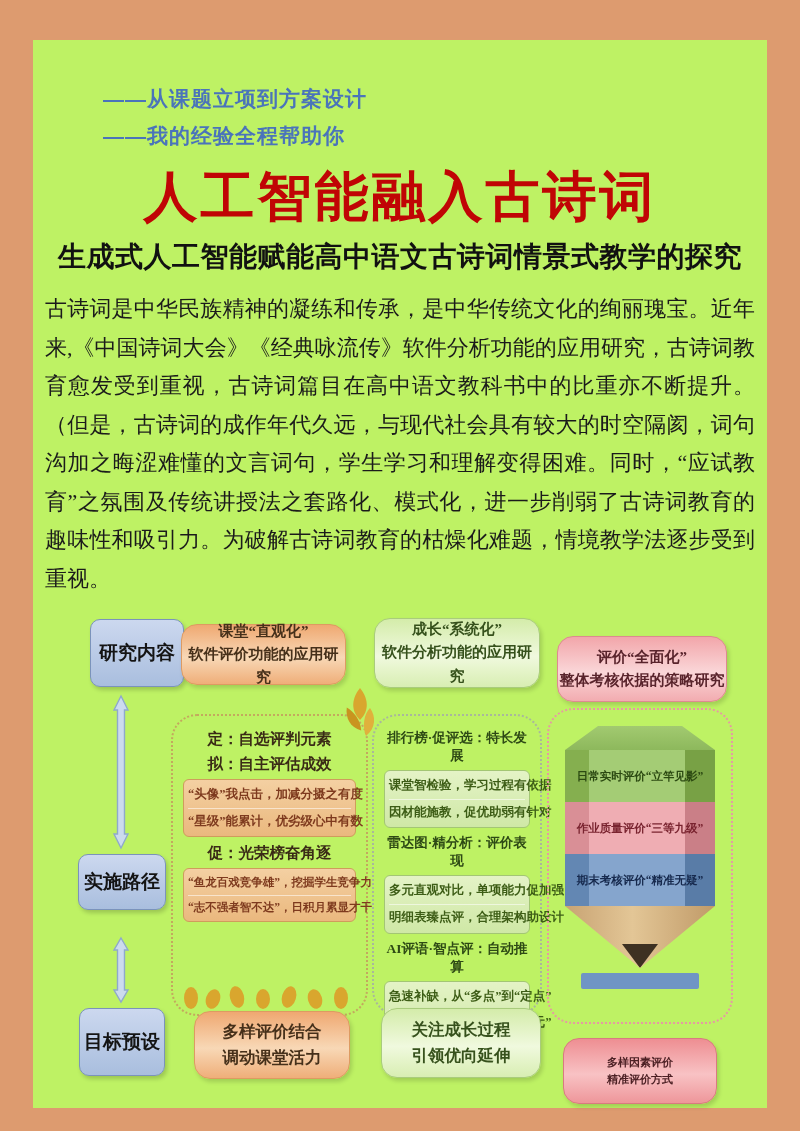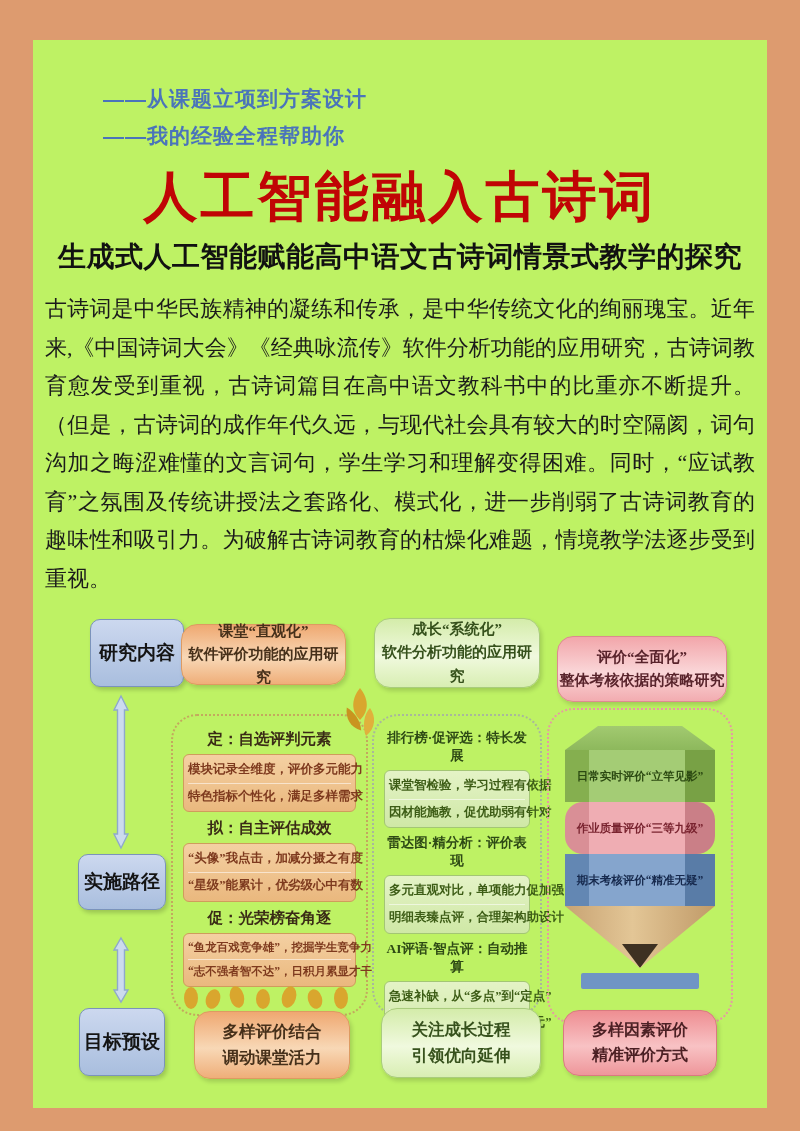--- a/index.html
+++ b/index.html
@@ -22,41 +22,41 @@
   .label-box { background:linear-gradient(180deg,#ccd8ef 0%,#a9bede 100%); border:1.5px solid #7b93bb; border-radius:10px;
     display:flex; align-items:center; justify-content:center; font-size:19px; font-weight:bold; color:#141414;
     box-shadow:2px 3px 4px rgba(0,0,0,0.18); }
 
   .round-box { border-radius:16px; display:flex; flex-direction:column; align-items:center; justify-content:center;
     font-weight:bold; text-align:center; box-shadow:2px 3px 4px rgba(0,0,0,0.15); }
   .round-box .l1,.round-box .l2 { line-height:1.55; }
   .box-orange { background:linear-gradient(180deg,#efa871 0%,#f8d8b6 55%,#efae79 100%); border:1px solid #dd9b62; color:#46301a; font-size:15px; }
   .box-green  { background:linear-gradient(180deg,#d4ecaa 0%,#f0f9de 55%,#d8eeb2 100%); border:1px solid #a9cc7c; color:#36511c; font-size:15px; }
   .box-pink   { background:linear-gradient(180deg,#f2a6aa 0%,#fad6d8 55%,#f2acb0 100%); border:1px solid #dd8a90; color:#59242c; font-size:15px; }
-  .box-pink2  { background:linear-gradient(180deg,#ee8e92 0%,#f8c2c4 55%,#ee969a 100%); border:1px solid #d97a80; color:#4c2024; font-size:16px; }
+  .box-pink2  { background:linear-gradient(180deg,#ee8e92 0%,#f8c2c4 55%,#ee969a 100%); border:1px solid #d97a80; color:#4c2024; font-size:11px;margin-top:28px; }
 
   .group { border-radius:26px; padding:10px 8px; }
   .group-mid   { border:2px dotted #c3a95e; }
   .group-grn   { border:2px dotted #a9b89b; }
   .group-pnk   { border:2px dotted #e59ba2; }
 
   .sub-header { text-align:center; font-weight:900; }
   .mid .sub-header { color:#3a2b16; font-size:15.5px; margin:3px 0 4px 0; }
   .grn .sub-header { color:#2e4a15; font-size:13.5px; margin:3px 0 5px 0; }
   .item-box { border-radius:6px; padding:2px 4px; margin:0 2px 6px 2px; text-align:center; font-weight:bold; }
   .mid .item-box { background:linear-gradient(180deg,#f4d0a2 0%,#eab87e 100%); border:1px solid #cf9c5c; color:#7e3a1e; font-size:12.5px; }
   .grn .item-box { background:linear-gradient(180deg,#e4f3c6 0%,#cfe8a6 100%); border:1px solid #a3c674; color:#3d5d16; font-size:12.5px; }
   .item-box .row { line-height:2.05; border-bottom:1px solid rgba(255,255,255,0.55); white-space:nowrap; }
   .item-box .row:last-child { border-bottom:none; }
 
   .pencil { width:150px; margin:6px auto 0 auto; display:flex; flex-direction:column; align-items:center; }
   .pencil-top { width:150px; height:24px; background:linear-gradient(180deg,#a2ca70,#8db85c); -webkit-clip-path:polygon(22% 0,78% 0,100% 100%,0 100%); clip-path:polygon(22% 0,78% 0,100% 100%,0 100%); }
   .p-layer { width:150px; height:52px; display:flex; align-items:center; justify-content:center; font-weight:900; font-size:11.5px; white-space:nowrap; }
   .p-green { background:linear-gradient(90deg,#85af4f 0%,#85af4f 16%,#a4cc75 16%,#a4cc75 80%,#78a145 80%); color:#2c4a12; }
-  .p-pink  { background:linear-gradient(90deg,#d98f96 0%,#d98f96 16%,#efadb3 16%,#efadb3 80%,#ca7f87 80%); color:#79232f;border-radius:18px; }
+  .p-pink  { background:linear-gradient(90deg,#d98f96 0%,#d98f96 16%,#efadb3 16%,#efadb3 80%,#ca7f87 80%); color:#79232f; }
   .p-blue  { background:linear-gradient(90deg,#6387b3 0%,#6387b3 16%,#85a5cd 16%,#85a5cd 80%,#597ca7 80%); color:#16294d; }
   .p-tip { position:relative; width:150px; height:62px; background:linear-gradient(90deg,#c8a373 0%,#e3c696 45%,#c09a68 100%); -webkit-clip-path:polygon(0 0,100% 0,50% 100%); clip-path:polygon(0 0,100% 0,50% 100%); }
   .p-lead { position:absolute; left:57px; bottom:0; width:36px; height:24px; background:#3e3122; -webkit-clip-path:polygon(0 0,100% 0,50% 100%); clip-path:polygon(0 0,100% 0,50% 100%); }
   .p-bar { width:118px; height:16px; background:#6f95c5; border-radius:2px; margin-top:5px; }
 
   .arrow-svg { display:block; }
   .leaf { position:absolute; }
 </style>
 </head>
 <body>
@@ -95,24 +95,20 @@
         <span class="l1">成长“系统化”</span>
         <span class="l2">软件分析功能的应用研究</span>
       </div>
       <div class="abs round-box box-pink" style="left:524px;top:22px;width:170px;height:66px;">
         <span class="l1">评价“全面化”</span>
         <span class="l2">整体考核依据的策略研究</span>
       </div>
 
       <div class="abs group group-mid mid" style="left:138px;top:100px;width:197px;height:302px;">
         <div class="sub-header">定：自选评判元素</div>
-        <div class="item-box">
-          <div class="row">模块记录全维度，评价多元能力</div>
-          <div class="row">特色指标个性化，满足多样需求</div>
-        </div>
         <div class="sub-header">拟：自主评估成效</div>
         <div class="item-box">
           <div class="row">“头像”我点击，加减分摄之有度</div>
           <div class="row">“星级”能累计，优劣级心中有数</div>
         </div>
         <div class="sub-header">促：光荣榜奋角逐</div>
         <div class="item-box" style="font-size:11.5px;">
           <div class="row">“鱼龙百戏竞争雄”，挖掘学生竞争力</div>
           <div class="row">“志不强者智不达”，日积月累显才干</div>
         </div>

